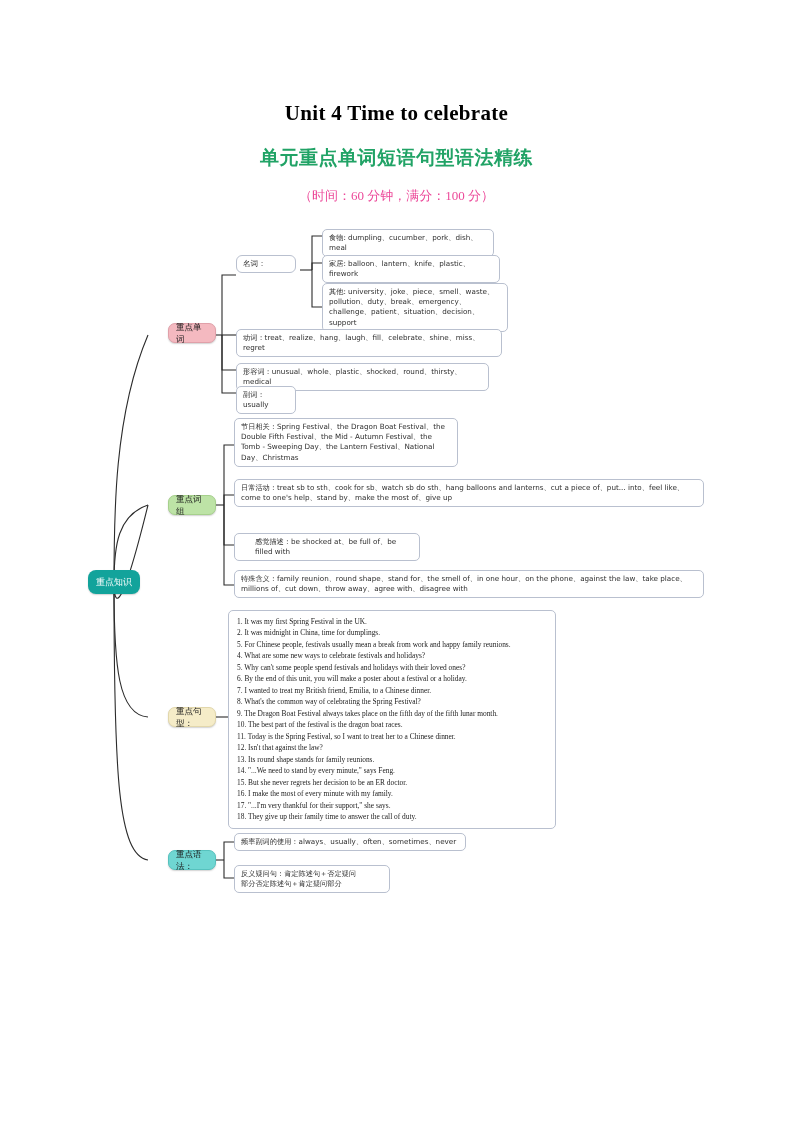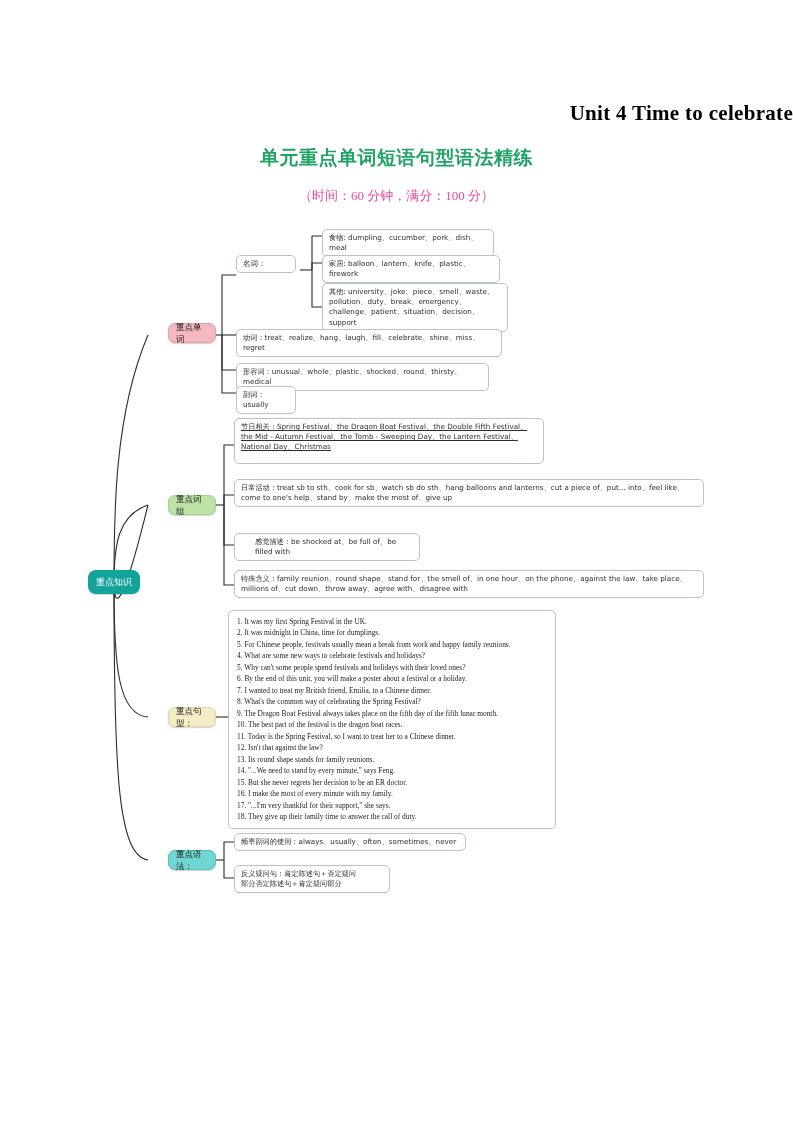--- a/index.html
+++ b/index.html
@@ -7,21 +7,21 @@
     width:793px;height:1122px;
     background:#ffffff;
     font-family:"Liberation Serif","DejaVu Serif",serif;
     position:relative;overflow:hidden;
   }
   .page{position:relative;width:793px;height:1122px;}
 
   
   .title-main{
     position:absolute;left:0;top:101px;width:793px;
-    text-align:right;font-size:21px;font-weight:bold;color:#000;
+    text-align:center;font-size:21px;font-weight:bold;color:#000;
     letter-spacing:.3px;
   }
   .title-sub{
     position:absolute;left:0;top:145px;width:793px;
     text-align:center;font-size:19px;font-weight:bold;color:#21a366;
     font-family:"DejaVu Sans","Liberation Sans",sans-serif;
     letter-spacing:.5px;
   }
   .title-meta{
     position:absolute;left:0;top:187px;width:793px;
@@ -51,21 +51,21 @@
   .pill.sentences{background:#f5ecc8;border:1px solid #e2d7ab;}
   .pill.grammar{background:#6fd6d2;border:1px solid #56c2be;}
 
   
   .box{
     border:1px solid #b9c0cf;border-radius:5px;background:#ffffff;
     padding:3px 6px;font-size:7.2px;color:#2e2e2e;
   }
   .box.tiny{font-size:7.2px;}
   .box.lbl{font-size:7.6px;}
-  .cn{font-family:Liberation Serif, serif;}
+  .cn{font-family:Liberation Serif, serif;border-radius:6px;}
 
   
   .sent-box{
     border:1px solid #b9c0cf;border-radius:5px;background:#fff;
     padding:5px 8px 6px 8px;
     font-family:"Liberation Serif","DejaVu Serif",serif;
     font-size:7.4px;color:#1c1c1c;line-height:1.55;
   }
   .sent-box div{white-space:nowrap;}
 </style>
@@ -121,21 +121,21 @@
     <div class="node box tiny" style="left:322px;top:14px;width:172px;">食物: dumpling、cucumber、pork、dish、meal</div>
     <div class="node box tiny" style="left:322px;top:40px;width:178px;">家居: balloon、lantern、knife、plastic、firework</div>
     <div class="node box tiny" style="left:322px;top:68px;width:186px;">其他: university、joke、piece、smell、waste、pollution、duty、break、emergency、challenge、patient、situation、decision、support</div>
 
     <div class="node box tiny" style="left:236px;top:114px;width:266px;">动词：treat、realize、hang、laugh、fill、celebrate、shine、miss、regret</div>
     <div class="node box tiny" style="left:236px;top:148px;width:253px;">形容词：unusual、whole、plastic、shocked、round、thirsty、medical</div>
     <div class="node box tiny" style="left:236px;top:171px;width:60px;">副词：usually</div>
 
     <div class="node pill phrases" style="left:168px;top:280px;width:48px;height:20px;">重点词组</div>
 
-    <div class="node box tiny" style="left:234px;top:203px;width:310px;min-height:46px;text-decoration:underline;">节日相关：Spring Festival、the Dragon Boat Festival、the Double Fifth Festival、the Mid - Autumn Festival、the Tomb - Sweeping Day、the Lantern Festival、National Day、Christmas</div>
+    <div class="node box tiny" style="left:234px;top:203px;width:224px;min-height:46px;">节日相关：Spring Festival、the Dragon Boat Festival、the Double Fifth Festival、the Mid - Autumn Festival、the Tomb - Sweeping Day、the Lantern Festival、National Day、Christmas</div>
     <div class="node box tiny" style="left:234px;top:264px;width:470px;">日常活动：treat sb to sth、cook for sb、watch sb do sth、hang balloons and lanterns、cut a piece of、put... into、feel like、come to one's help、stand by、make the most of、give up</div>
     <div class="node box tiny" style="left:234px;top:318px;width:186px;padding-left:20px;">感觉描述：be shocked at、be full of、be filled with</div>
     <div class="node box tiny" style="left:234px;top:355px;width:470px;">特殊含义：family reunion、round shape、stand for、the smell of、in one hour、on the phone、against the law、take place、millions of、cut down、throw away、agree with、disagree with</div>
 
     <div class="node pill sentences" style="left:168px;top:492px;width:48px;height:20px;">重点句型：</div>
 
     <div class="sent-box node" style="left:228px;top:395px;width:328px;">
       <div>1. It was my first Spring Festival in the UK.</div>
       <div>2. It was midnight in China, time for dumplings.</div>
       <div>5. For Chinese people, festivals usually mean a break from work and happy family reunions.</div>

